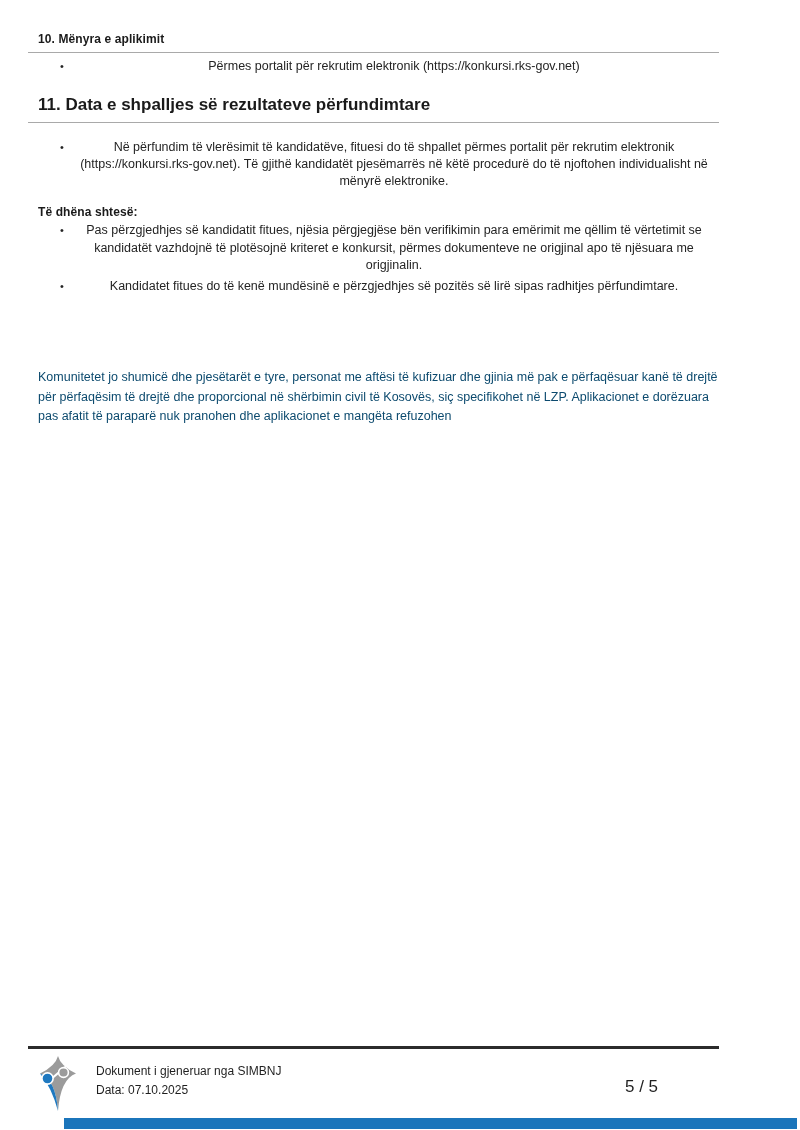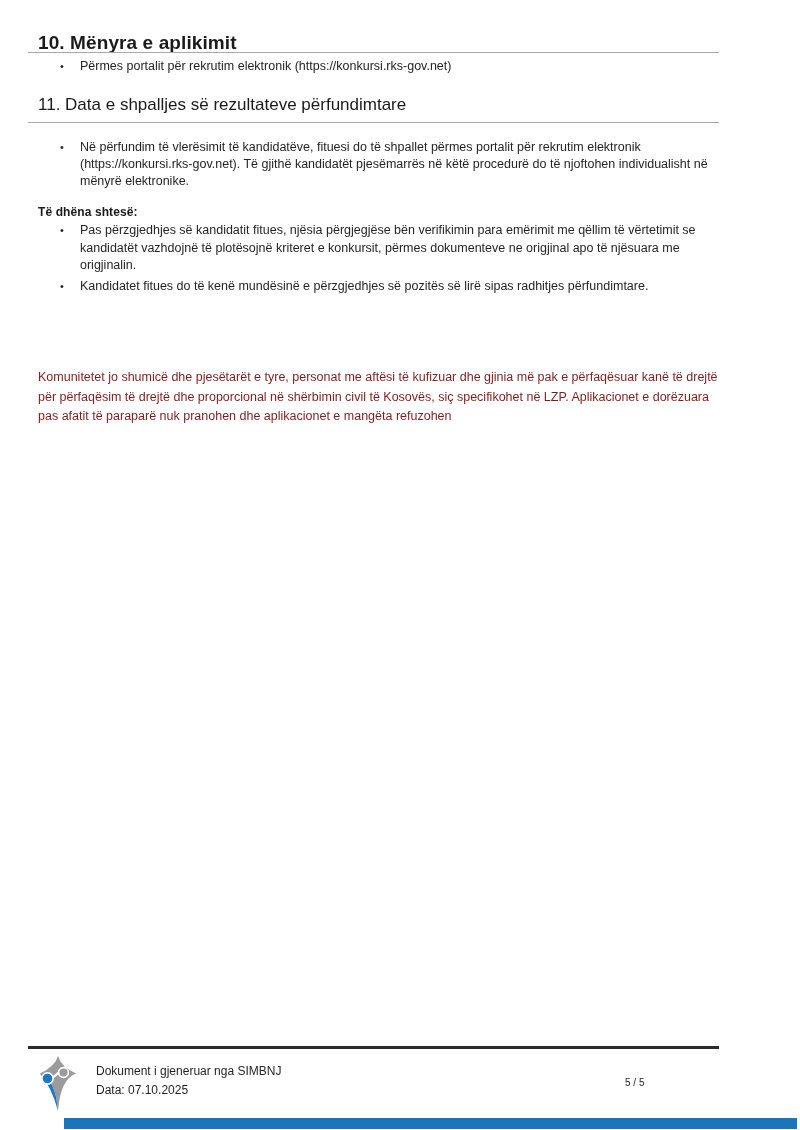--- a/index.html
+++ b/index.html
@@ -8,57 +8,57 @@
     position:relative;
     background:#ffffff;
     font-family:"Liberation Sans", sans-serif;
     color:#262626;
     overflow:hidden;
   }
   .abs { position:absolute; }
 
   .h-small {
     left:38px; width:680px;
-    font-size:19px; font-weight:bold; color:#1a1a1a;
+    font-size:12px; font-weight:bold; color:#1a1a1a;
     letter-spacing:0.1px;
   }
   .h-large {
     left:38px; width:680px;
-    font-size:17px; font-weight:normal; color:#1a1a1a;
+    font-size:17px; font-weight:bold; color:#1a1a1a;
   }
   .rule {
     left:28px; width:691px; height:1px;
     background:#a9a9a9;
   }
   .body-text { font-size:12.5px; line-height:17px; color:#242424; }
 
   .bullet-list { left:60px; width:650px; }
   .bullet-item { display:flex; margin-bottom:3px; }
   .bullet-dot {
     width:20px; flex:0 0 20px;
     font-size:11px; line-height:17px; color:#242424;
   }
-  .bullet-text { width:628px; }
+  .bullet-text { width:628px;text-align:center; }
 
   .closing {
     left:38px; width:694px;
-    font-size:12.5px; line-height:19.5px; color:#7f1d1d;
+    font-size:12.5px; line-height:19.5px; color:#0c4a6e;
   }
 
   .footer-rule {
     left:28px; top:1046px; width:691px; height:3px;
     background:#2b2b2b;
   }
   .footer-info {
     left:96px; top:1062px;
     font-size:12px; line-height:18.5px; color:#1f1f1f;
   }
   .page-indicator {
     left:625px; top:1077px;
-    font-size:10px; color:#1f1f1f;
+    font-size:17px; color:#1f1f1f;
   }
   .logo-wrap { left:39px; top:1056px; width:38px; height:56px; }
   .bottom-bar {
     left:64px; top:1118px; width:733px; height:11px;
     background:#1b75bb;
   }
 </style>
 </head>
 <body>
 

